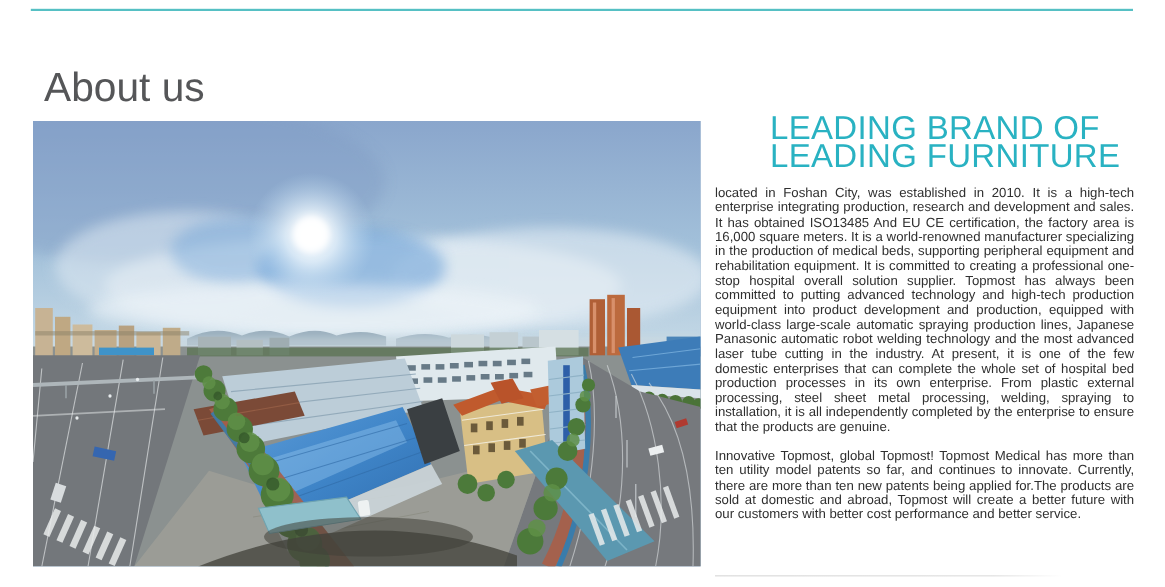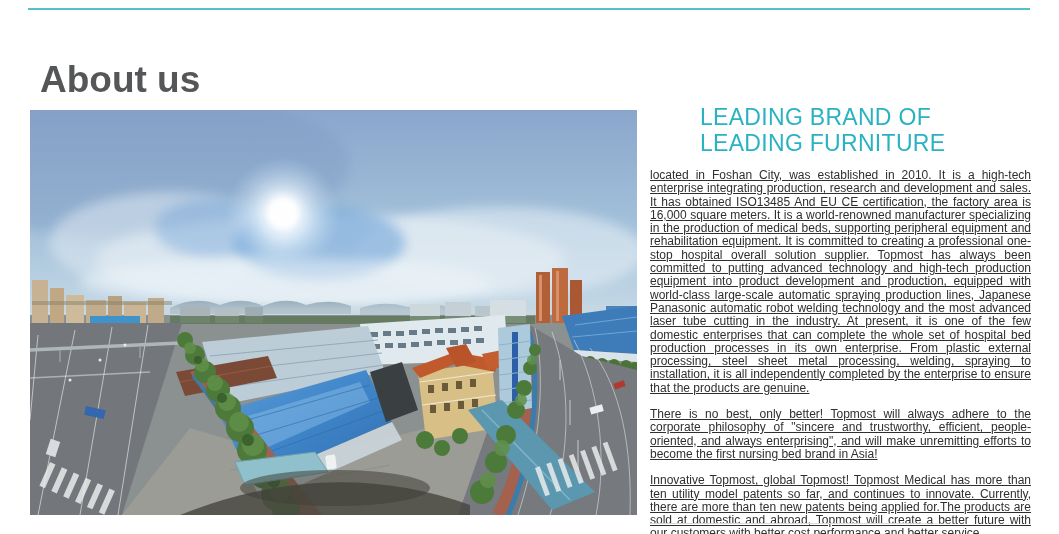--- a/index.html
+++ b/index.html
@@ -7,40 +7,39 @@
     width:1059px;height:534px;position:relative;overflow:hidden;
     background:#ffffff;
     font-family:"Liberation Sans", sans-serif;
   }
   .top-rule{
     position:absolute;left:28px;top:8px;width:1002px;height:2px;
     background:#56c0c4;
   }
   .page-title{
     position:absolute;left:40px;top:34px;
-    font-size:37px;font-weight:bold;color:#555658;letter-spacing:0px;
+    font-size:37px;font-weight:normal;color:#555658;letter-spacing:0px;
   }
   .photo-wrap{
     position:absolute;left:30px;top:110px;width:607px;height:405px;overflow:hidden;
     background:#9db6cf;
   }
   .photo-wrap svg{display:block;}
   .content-col{
     position:absolute;left:650px;top:104px;width:381px;
   }
   .content-heading{
     margin:0 0 13px 50px;
-    color:#29b2c2;font-size:23px;line-height:26px;font-weight:normal;
+    color:#29b2c2;font-size:30px;line-height:26px;font-weight:normal;
     letter-spacing:0.3px;
   }
   .content-col p{
     margin:0 0 13px 0;
     font-size:12px;line-height:13.3px;color:#2f2f2f;
     text-align:justify;
-    text-decoration:underline;
   }
   .bottom-faint-line{
     position:absolute;left:650px;top:523px;width:316px;height:1px;
     background:linear-gradient(to right,#d6d6d6 0%,#dcdcdc 80%,rgba(220,220,220,0) 100%);
   }
 </style>
 </head>
 <body>
 
 <div class="top-rule"></div>
@@ -316,17 +315,16 @@
     </g>
   </svg>
 </div>
 
 <div class="content-col">
   <h2 class="content-heading">
     <span style="display:block">LEADING BRAND OF</span>
     <span style="display:block">LEADING FURNITURE</span>
   </h2>
   <p>located in Foshan City, was established in 2010.  It is a high-tech enterprise integrating production, research and development and sales. It has obtained ISO13485 And EU CE certification, the  factory area is 16,000 square meters. It is a world-renowned manufacturer specializing in the production of medical beds, supporting peripheral equipment and rehabilitation equipment. It is committed to creating a professional one-stop hospital overall solution supplier. Topmost has always been committed to putting advanced technology and high-tech production equipment into product development and production, equipped with world-class large-scale automatic spraying production lines, Japanese Panasonic automatic robot welding technology and the most advanced laser tube cutting in the industry. At present, it is one of the few domestic enterprises that can complete the whole set of hospital bed production processes in its own enterprise. From plastic external processing, steel sheet metal processing, welding, spraying to installation, it is all independently completed by the enterprise to ensure that the products are genuine.</p>
-  <p>There is no best, only better! Topmost will always adhere to the corporate philosophy of "sincere and trustworthy, efficient, people-oriented, and always enterprising", and will make unremitting efforts to become the first nursing bed brand in Asia!</p>
   <p>Innovative Topmost, global Topmost! Topmost Medical has more than ten utility model patents so far, and continues to innovate. Currently, there are more than ten new patents being applied for.The products are sold at domestic  and abroad, Topmost will create a better future with our customers with better cost performance and better service.</p>
 </div>
 
 <div class="bottom-faint-line"></div>
 
 </body></html>

